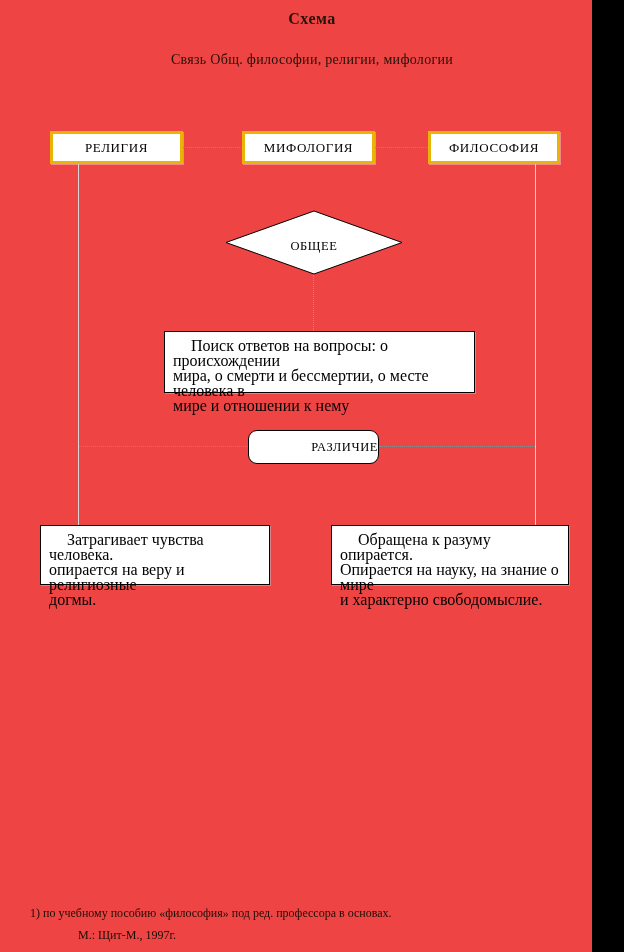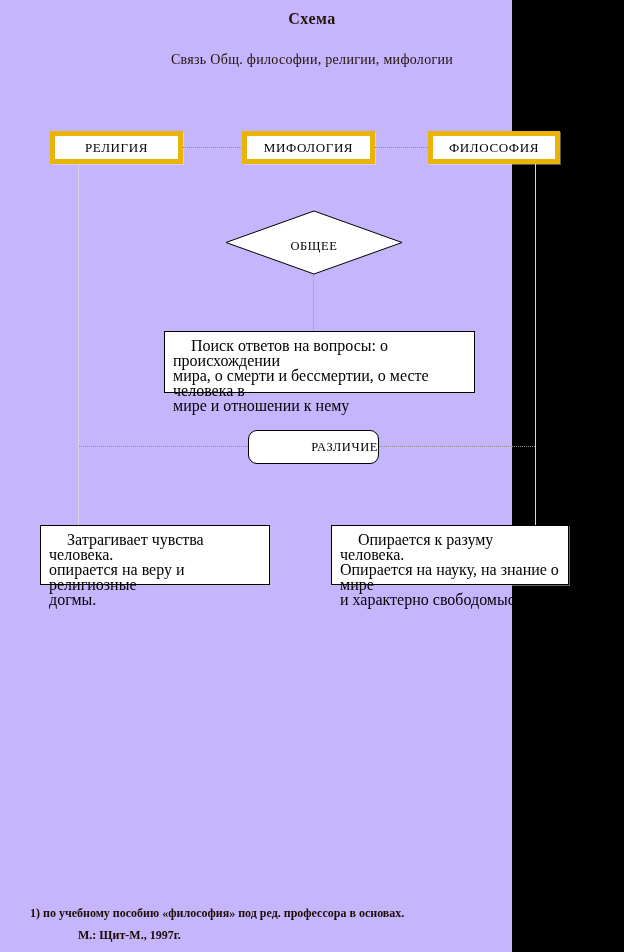--- a/index.html
+++ b/index.html
@@ -11,23 +11,23 @@
     width: 624px;
     height: 952px;
     position: relative;
     overflow: hidden;
     font-family: "Liberation Serif", "DejaVu Serif", serif;
   }
 
   .page {
     position: absolute;
     left: 0; top: 0;
-    width: 512px;
+    width: 592px;
     height: 952px;
-    background: #c4b5fd;
+    background: #ef4444;
   }
 
   
   .doc-title {
     position: absolute;
     left: 0;
     top: 10px;
     width: 624px;
     text-align: center;
     font-size: 16px;
@@ -44,21 +44,21 @@
     font-size: 14px;
     font-weight: normal;
     color: #221006;
     letter-spacing: 0.3px;
   }
 
   
   .node-box {
     position: absolute;
     background: #ffffff;
-    border: 5px solid #eab308;
+    border: 3px solid #eab308;
     box-sizing: border-box;
     display: flex;
     align-items: center;
     justify-content: center;
     color: #000000;
     font-size: 13px;
     letter-spacing: 0.6px;
     box-shadow: 1px 1px 0 rgba(255,255,255,0.35);
   }
   #box-religion { left: 50px;  top: 131px; width: 133px; height: 33px; }
@@ -160,21 +160,21 @@
 
   
   .footer {
     position: absolute;
     left: 30px;
     top: 902px;
     width: 566px;
     color: #1e0d05;
     font-size: 12px;
     line-height: 22px;
-    font-weight: bold;
+    font-weight: normal;
   }
   .footer .line2 { padding-left: 48px; }
 </style>
 </head>
 <body>
 
 <div class="page">
 
   <div class="doc-title">Схема</div>
 
@@ -222,21 +222,21 @@
     <span>РАЗЛИЧИЕ</span>
   </div>
 
   <div class="text-box" id="box-feelings">
     <div class="ln first">Затрагивает чувства человека.</div>
     <div class="ln">опирается на веру и религиозные</div>
     <div class="ln">догмы.</div>
   </div>
 
   <div class="text-box" id="box-reason">
-    <div class="ln first">Опирается к разуму человека.</div>
+    <div class="ln first">Обращена к разуму опирается.</div>
     <div class="ln">Опирается на науку, на знание о мире</div>
     <div class="ln">и характерно свободомыслие.</div>
   </div>
 
   <div class="footer">
     <div class="line1">1) по учебному пособию «философия» под ред. профессора в основах.</div>
     <div class="line2">М.: Щит-М., 1997г.</div>
   </div>
 
 </div>

